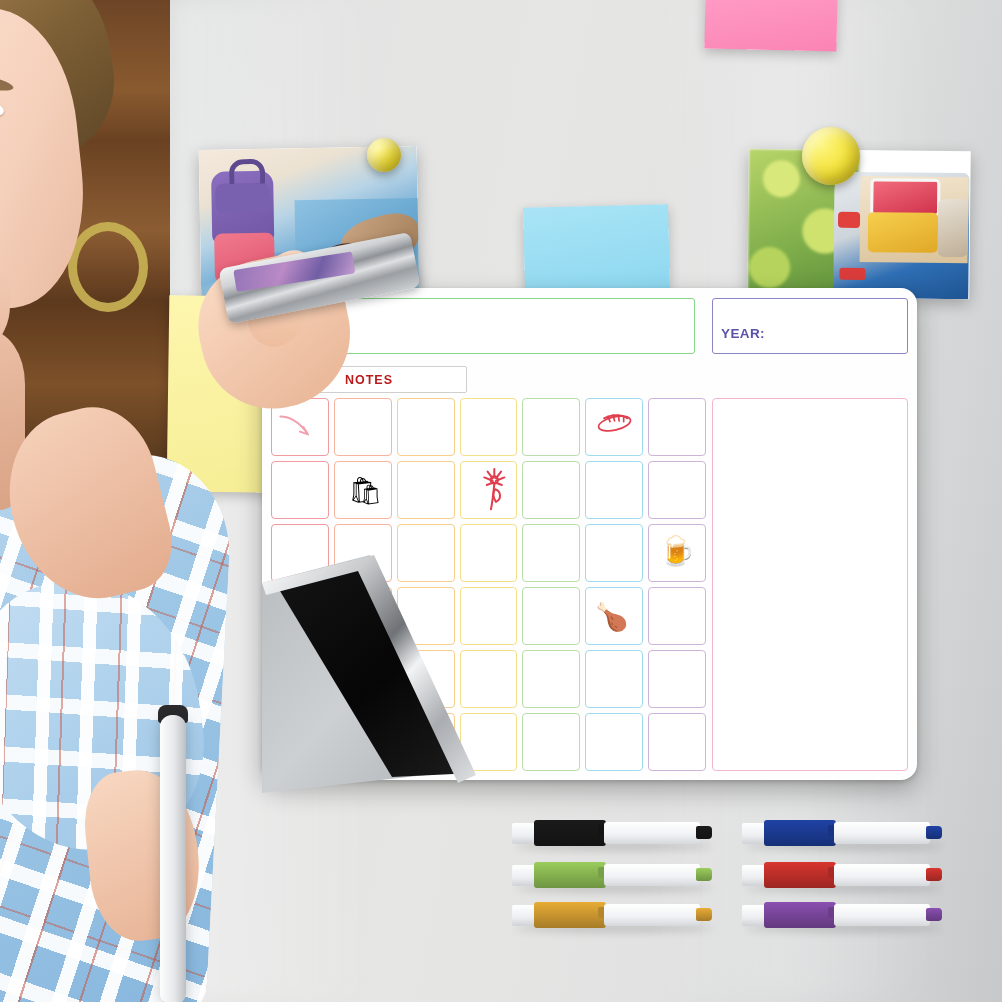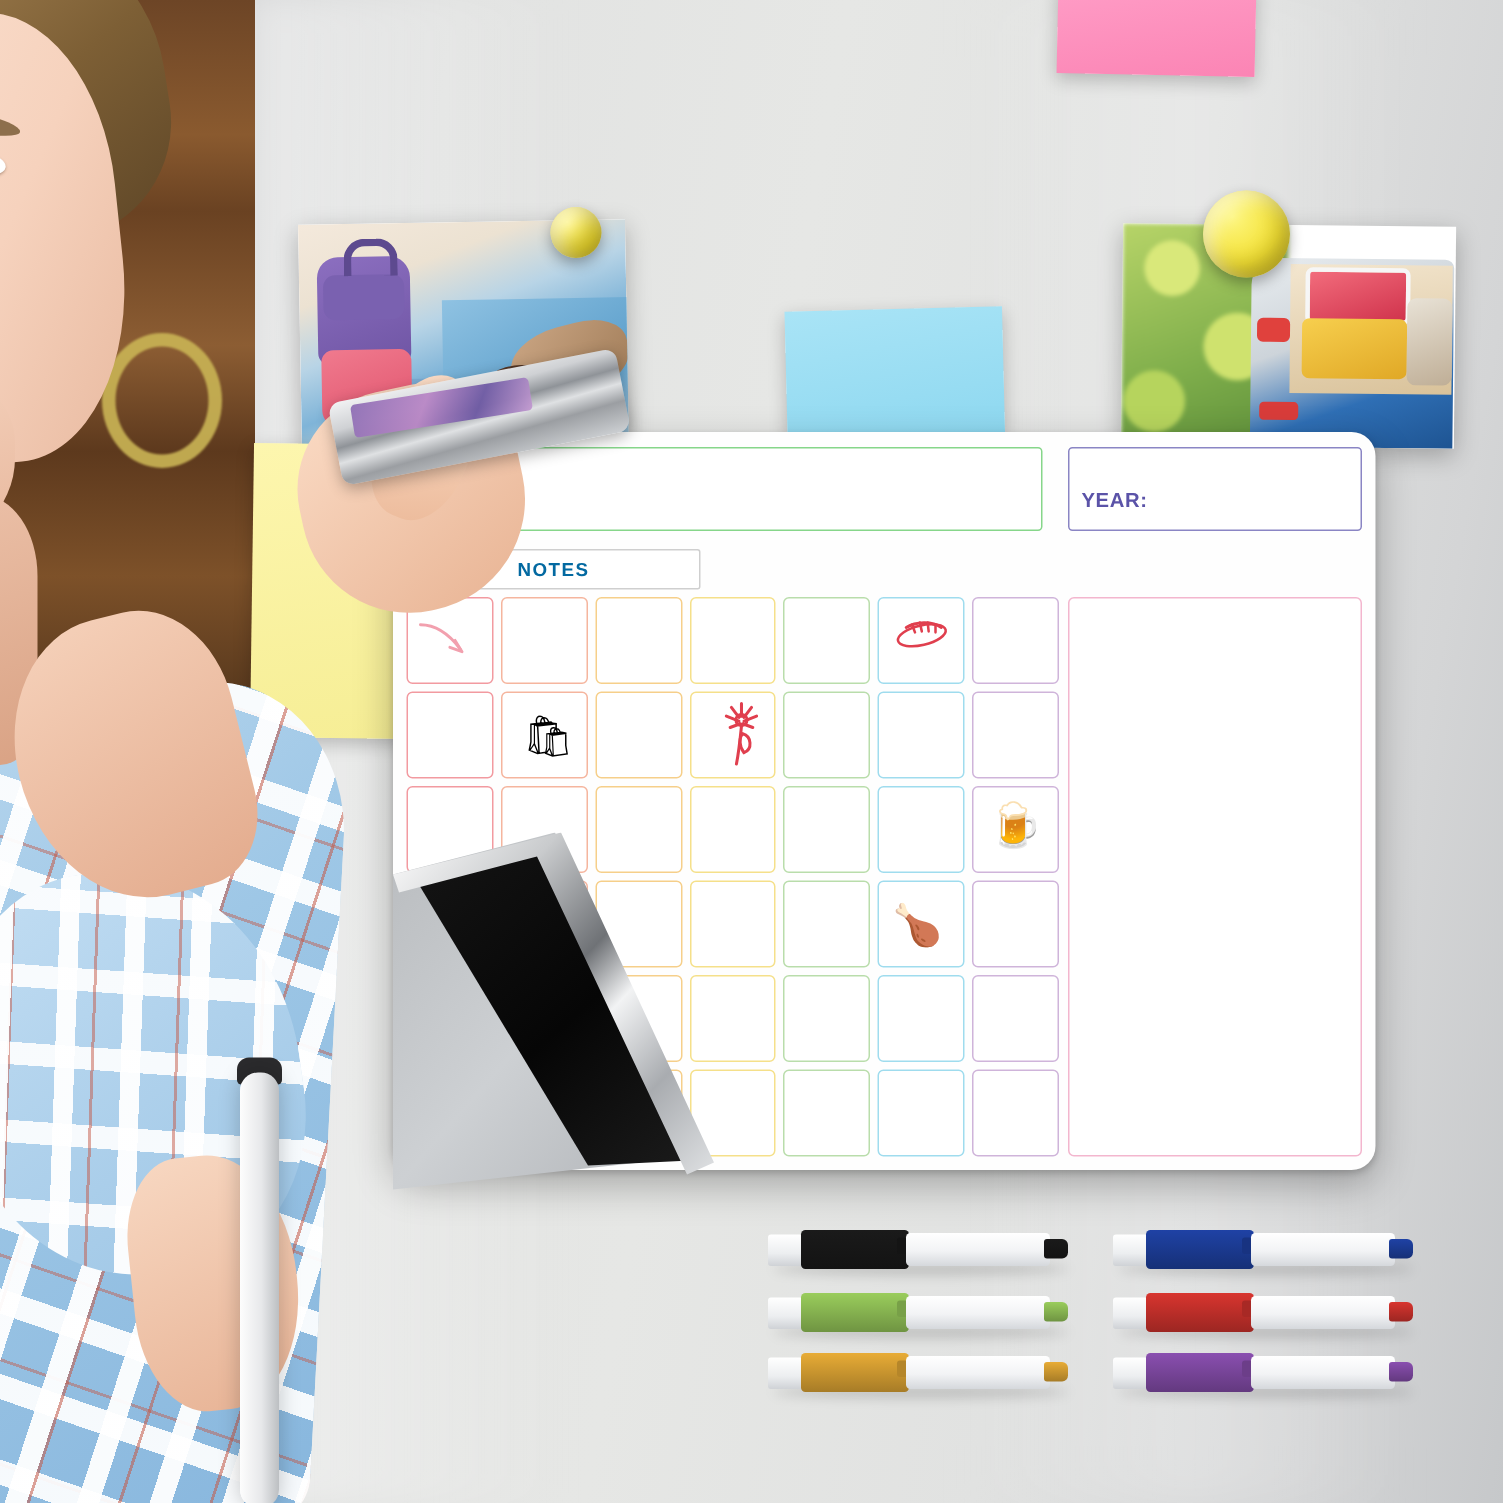--- a/index.html
+++ b/index.html
@@ -363,21 +363,21 @@
   <div class="board">
 
     <div class="board-top">
       <div class="month-box"></div>
       <div class="year-box">
         <span class="year-label">YEAR:</span>
       </div>
     </div>
 
     <div class="board-headrow">
-      <div class="notes-head" style="color: #0369a1;">NOTES</div>
+      <div class="notes-head" style="color: #b91c1c;">NOTES</div>
     </div>
 
     <div class="board-body">
       <div class="grid" id="calendar-grid">
           <div class="cell" style="border-color: rgb(242, 154, 160);">
             <svg class="doodle d-arrow" viewBox="0 0 60 50">
               <path d="M4 8 C22 8 38 20 50 36" fill="none" stroke="#f2a0ae" stroke-width="3.4" stroke-linecap="round"></path>
               <path d="M38 34 L52 39 L44 26" fill="none" stroke="#f2a0ae" stroke-width="3.4" stroke-linecap="round" stroke-linejoin="round"></path>
             </svg>
           </div>

